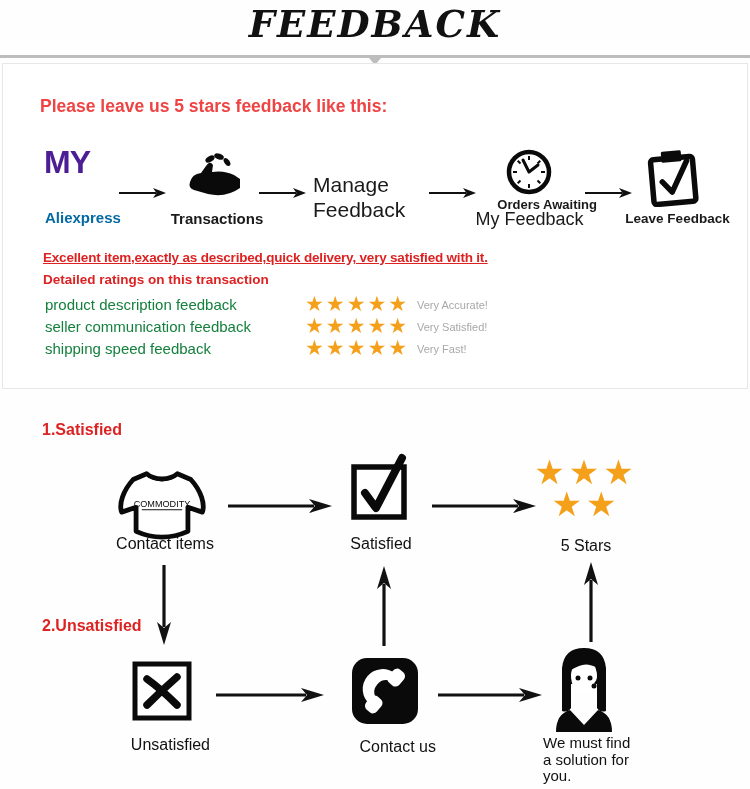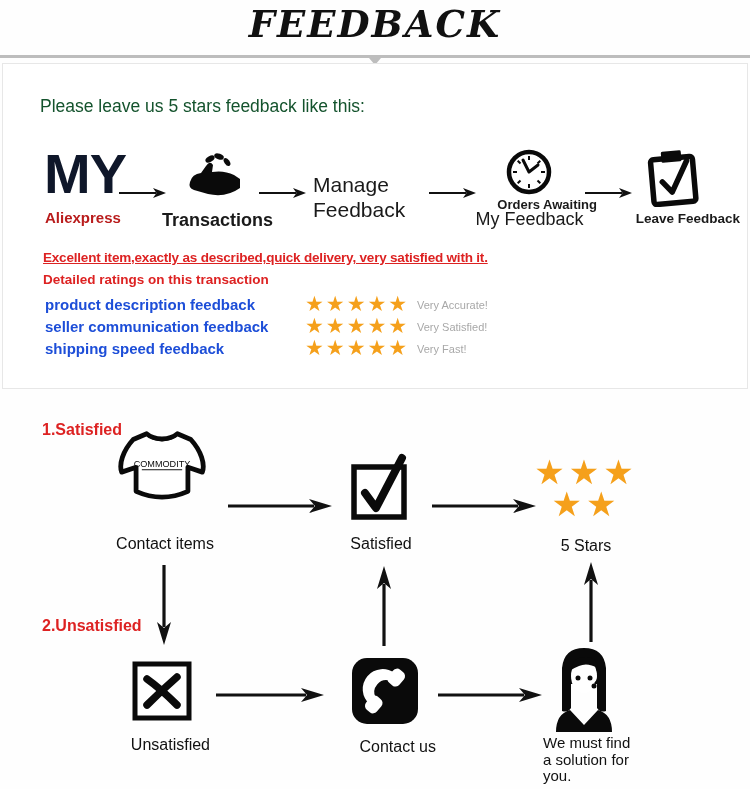--- a/index.html
+++ b/index.html
@@ -19,52 +19,52 @@
   }
   .rule { left:0; right:0; top:55px; height:3px; background:#bdbdbd; }
   .rule-notch {
     left:50%; top:58px; margin-left:-6px; width:0; height:0;
     border-left:6px solid transparent; border-right:6px solid transparent;
     border-top:7px solid #bdbdbd;
   }
 
   
   .panel { left:2px; right:2px; top:63px; height:326px; border:1px solid #e7e7e7; background:#fff; }
-  .heading { left:40px; top:96px; font-size:17.5px; font-weight:normal; color:#14532d; }
-
-  .my-main { left:44px; top:146px; font-size:56px; font-weight:bold; letter-spacing:-1px; line-height:1; color:#0f172a; }
-  .my-sub  { left:45px; top:209px; font-size:15px; font-weight:bold; color:#b91c1c; }
-  .transactions-label { left:162px; width:110px; top:210px; text-align:center; font-size:18px; font-weight:bold; }
+  .heading { left:40px; top:96px; font-size:17.5px; font-weight:bold; color:#ef4444; }
+
+  .my-main { left:44px; top:146px; font-size:32px; font-weight:bold; letter-spacing:-1px; line-height:1; color:#4c1d95; }
+  .my-sub  { left:45px; top:209px; font-size:15px; font-weight:bold; color:#0369a1; }
+  .transactions-label { left:162px; width:110px; top:210px; text-align:center; font-size:15px; font-weight:bold; }
   .manage-label { left:313px; top:172px; font-size:21px; line-height:25px; font-weight:normal; }
   .orders-l1 { left:462px; width:135px; top:197px; text-align:right; font-size:13px; font-weight:bold; }
   .orders-l2 { left:452px; width:155px; top:209px; text-align:center; font-size:18px; font-weight:normal; }
-  .leave-label { left:615px; width:125px; top:211px; text-align:right; font-size:13.5px; font-weight:bold; }
+  .leave-label { left:615px; width:125px; top:211px; text-align:center; font-size:13.5px; font-weight:bold; }
 
   .arr1 { left:118px; top:185px; } .arr2 { left:258px; top:185px; }
   .arr3 { left:428px; top:185px; } .arr4 { left:584px; top:185px; }
   .hand-icon { left:186px; top:152px; }
   .clock-icon { left:505px; top:148px; }
   .clip-icon { left:647px; top:149px; }
 
   .review {
     left:43px; top:250px; font-size:13.5px; font-weight:bold;
     color:#dd2222; text-decoration:underline; letter-spacing:-0.2px;
   }
   .ratings-heading { left:43px; top:272px; font-size:13.5px; font-weight:bold; color:#dd2222; }
   .rating-row { left:0; width:750px; height:20px; }
   .r1 { top:295px; } .r2 { top:317px; } .r3 { top:339px; }
-  .rating-label { position:absolute; left:45px; top:1px; font-size:15px; font-weight:bold; color:#1d4ed8; }
+  .rating-label { position:absolute; left:45px; top:1px; font-size:15px; font-weight:normal; color:#15803d; }
   .rating-stars { position:absolute; left:305px; top:-3px; font-size:21px; letter-spacing:2px; color:#f5a01b; }
   .rating-comment { position:absolute; left:417px; top:4px; font-size:11px; color:#a8a8a8; }
 
   
   .case-label { font-size:16px; font-weight:bold; color:#dd2222; }
   .case1 { left:42px; top:421px; }
   .case2 { left:42px; top:617px; }
-  .shirt-icon { left:114px; top:424px; }
+  .shirt-icon { left:114px; top:464px; }
   .node-label { text-align:center; font-size:16px; color:#111; }
   .receive-label { left:104px; width:122px; top:535px; }
   .checkbox-icon { left:349px; top:451px; }
   .satisfied-label { left:330px; width:102px; top:535px; }
   .stars-cluster { left:530px; width:112px; top:456px; text-align:center; color:#f5a01b; }
   .stars-line { font-size:34px; line-height:32px; letter-spacing:4px; }
   .five-stars-label { left:535px; width:102px; top:537px; }
   .xbox-icon { left:131px; top:660px; }
   .unsatisfied-label { left:108px; width:102px; top:736px;text-align:right; }
   .phone-icon { left:352px; top:658px; }

